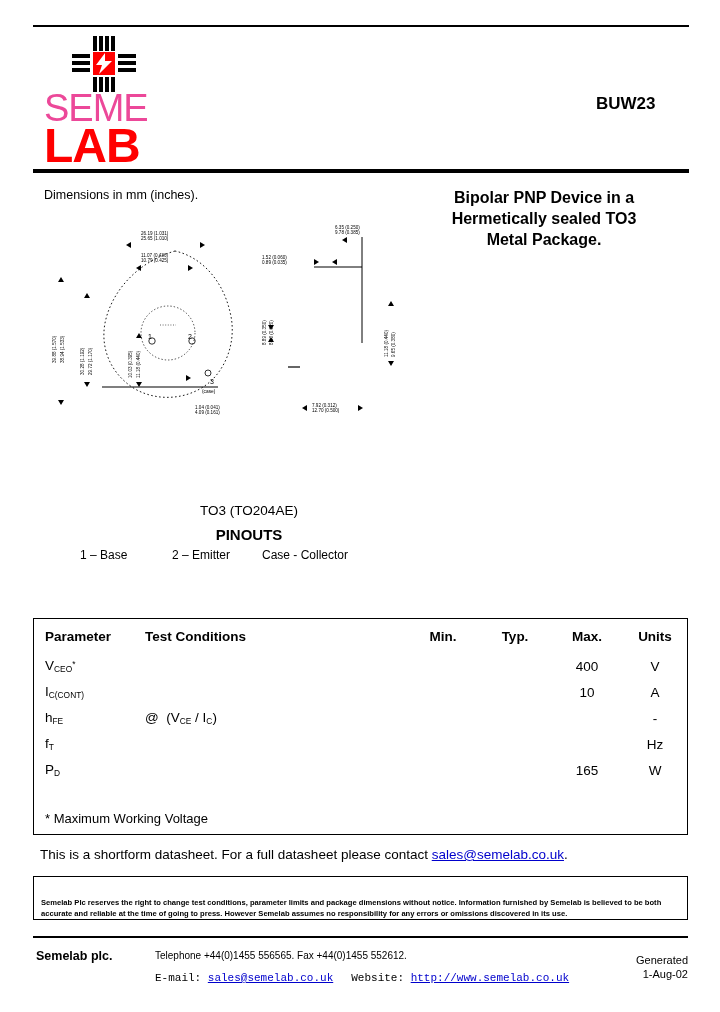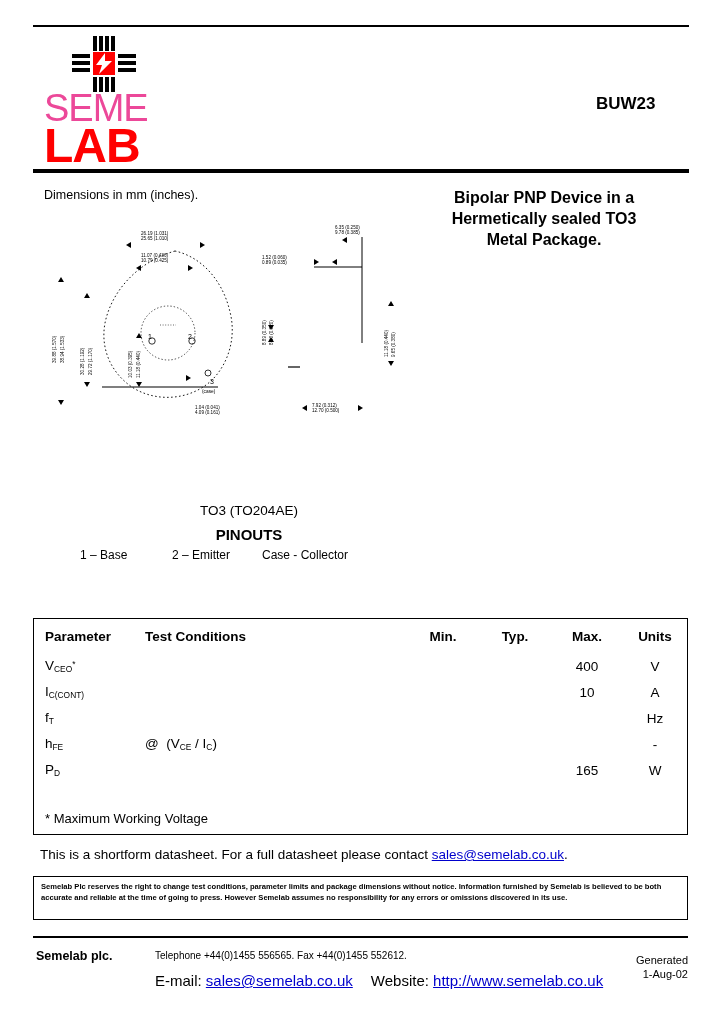--- a/index.html
+++ b/index.html
@@ -218,21 +218,21 @@
   }
 
   
   .disclaimer {
     position: absolute;
     left: 33px; top: 876px;
     width: 655px;
     height: 44px;
     border: 1.5px solid #000;
     box-sizing: border-box;
-    padding: 4px 7px 0 7px;
+    padding: 20px 7px 0 7px;
     font-size: 7.6px;
     line-height: 11px;
     font-weight: bold;
   }
 
   
   .foot-rule {
     position: absolute;
     left: 33px; top: 936px;
     width: 655px; height: 2px;
@@ -245,21 +245,22 @@
     font-weight: bold;
   }
   .foot-tel {
     position: absolute;
     left: 155px; top: 950px;
     font-size: 10px;
   }
   .foot-contact {
     position: absolute;
     left: 155px; top: 972px;
-    font-size: 15px;
+    font-size: 11px;
+    font-family: Liberation Mono, monospace;
   }
   .foot-contact .gap { display: inline-block; width: 18px; }
   .foot-gen {
     position: absolute;
     left: 570px; top: 953px;
     width: 118px;
     text-align: right;
     font-size: 11px;
     line-height: 14px;
   }
@@ -455,35 +456,35 @@
         <tr>
           <td class="col-param"><span>I</span><sub>C(CONT)</sub></td>
           <td class="col-cond"></td>
           <td class="col-min c"></td>
           <td class="col-typ c"></td>
           <td class="col-max c">10</td>
           <td class="col-units c">A</td>
         </tr>
 
         <tr>
+          <td class="col-param"><span>h</span><sub>FE</sub></td>
+          <td class="col-cond">@&nbsp; (V<sub>CE</sub> / I<sub>C</sub>)</td>
+          <td class="col-min c"></td>
+          <td class="col-typ c"></td>
+          <td class="col-max c"></td>
+          <td class="col-units c">-</td>
+        </tr>
+
+        <tr>
           <td class="col-param"><span>f</span><sub>T</sub></td>
           <td class="col-cond"></td>
           <td class="col-min c"></td>
           <td class="col-typ c"></td>
           <td class="col-max c"></td>
           <td class="col-units c">Hz</td>
-        </tr>
-
-        <tr>
-          <td class="col-param"><span>h</span><sub>FE</sub></td>
-          <td class="col-cond">@&nbsp; (V<sub>CE</sub> / I<sub>C</sub>)</td>
-          <td class="col-min c"></td>
-          <td class="col-typ c"></td>
-          <td class="col-max c"></td>
-          <td class="col-units c">-</td>
         </tr>
 
         <tr>
           <td class="col-param"><span>P</span><sub>D</sub></td>
           <td class="col-cond"></td>
           <td class="col-min c"></td>
           <td class="col-typ c"></td>
           <td class="col-max c">165</td>
           <td class="col-units c">W</td>
         </tr>

